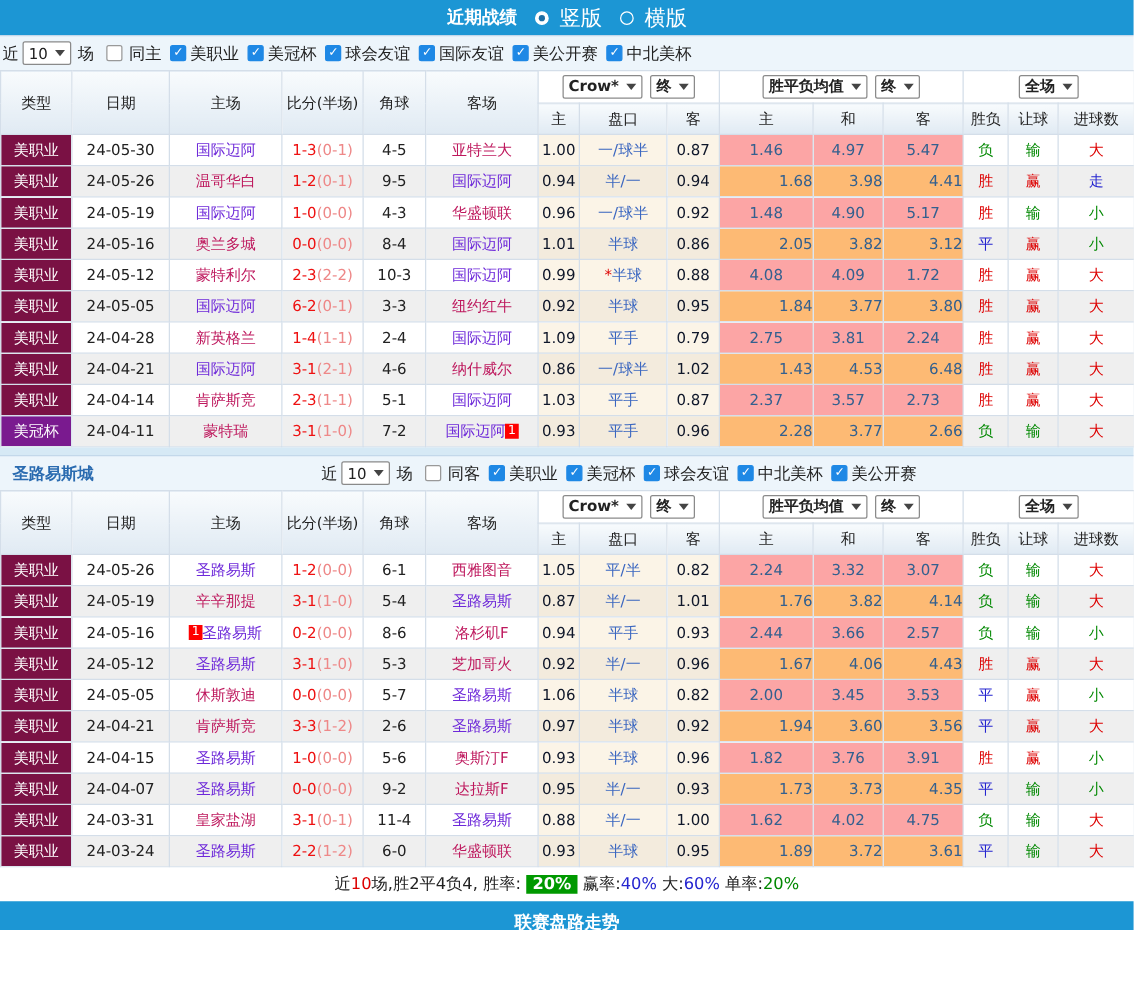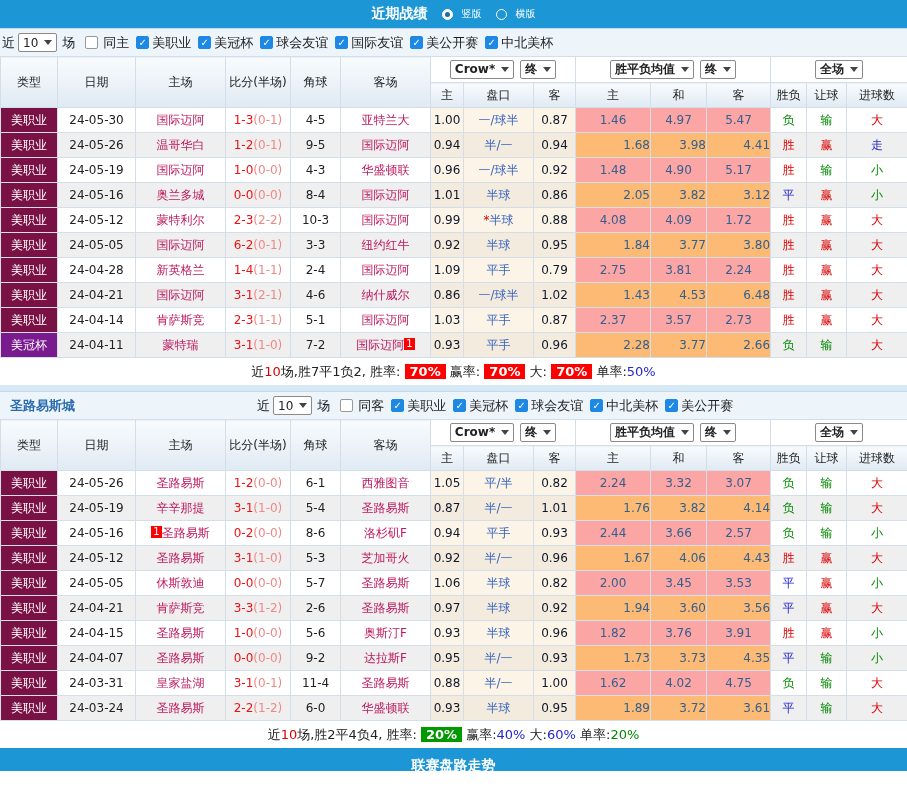--- a/index.html
+++ b/index.html
@@ -8,21 +8,21 @@
     width:907px; height:797px; overflow:hidden; background:#fff;
     font-family:"DejaVu Sans","Liberation Sans",sans-serif;
     font-size:12px; color:#222;
   }
   
   .topbar { height:28px; background:#1C96D4; color:#fff; display:flex; align-items:center; justify-content:center; gap:6px; }
   .tb-title { font-weight:bold; font-size:14px; }
   .radio { width:11px; height:11px; border:1px solid #fff; border-radius:50%; display:inline-block; position:relative; margin-left:8px; }
   .radio.sel { background:#fff; }
   .radio.sel::after { content:""; position:absolute; left:2px; top:2px; width:5px; height:5px; border-radius:50%; background:#1C6EA4; }
-  .radio-label { font-size:10px; margin-left:3px; }
+  .radio-label { font-size:17px; margin-left:3px; }
   .bottombar { height:23px; background:#1C96D4; color:#fff; text-align:center; font-weight:bold; font-size:14px; padding-top:7px; overflow:hidden; line-height:20px; }
   .divider { height:6px; background:#D6E9F5; }
 
   
   .section-bar { display:flex; align-items:center; height:28px; background:#EDF5FB; border-top:1px solid #C3D8EA; }
   .team-name { margin-left:10px; width:245px; color:#2A6BB0; font-weight:bold; font-size:13px; cursor:pointer; }
   .filters { display:inline-flex; align-items:center; gap:3px; font-size:13px; color:#222; }
   .sel-box { display:inline-flex; align-items:center; justify-content:space-between; border:1px solid #8A8A8A; background:#fff; height:19px; padding:0 4px; gap:6px; border-radius:2px; color:#222; font-size:12px; cursor:pointer; }
   .arrow { width:0; height:0; border-left:4px solid transparent; border-right:4px solid transparent; border-top:5px solid #444; }
   .cb { width:13px; height:13px; border:1px solid #999; background:#fff; border-radius:2px; display:inline-flex; align-items:center; justify-content:center; margin-left:7px; font-size:10px; cursor:pointer; }
@@ -37,21 +37,21 @@
   thead th.dd .sel-box { margin:0 3px; }
   tbody td { height:25px; }
   tr.odd td { background:#fff; }
   tr.even td { background:#EFEFEF; }
   tr.odd td.crow { background:#FBF4E7; }
   tr.even td.crow { background:#F3EBDD; }
   tr.odd td.avgc { background:#fca5a5; }
   tr.even td.avgc { background:#fdba74;text-align:right; }
   td.type-mls { background:#7A1144 !important; color:#fff; border-bottom-color:#fff; }
   td.type-ccup { background:#7A1A8F !important; color:#fff; border-bottom-color:#fff; }
-  .t-self { color:#be185d; cursor:pointer; }
+  .t-self { color:#6d28d9; cursor:pointer; }
   .t-other { color:#be185d; cursor:pointer; }
   .score-full { color:#EE1111; }
   .score-half { color:#EE8888; }
   td.crow { color:#0f172a; }
   td.crow.hcap { color:#3A66C0; }
   td.avgc { color:#33608F; }
   .c-red { color:#DD0000; }
   .c-green { color:#008800; }
   .c-blue { color:#2525D0; }
   .badge { color:#fff; padding:0 5px; font-weight:bold; }
@@ -319,21 +319,20 @@
           <td class="crow">0.96</td>
           <td class="avgc">2.28</td>
           <td class="avgc">3.77</td>
           <td class="avgc">2.66</td>
           <td class="c-green">负</td>
           <td class="c-green">输</td>
           <td class="c-red">大</td>
         </tr>
       </tbody>
     </table>
-    <div class="summary"><span>近</span><span class="c-red">10</span><span>场,胜7平1负2, 胜率: </span><span class="badge badge-red">70%</span><span> 赢率: </span><span class="badge badge-red">70%</span><span> 大: </span><span class="badge badge-red">70%</span><span> 单率:</span><span class="c-blue">50%</span></div>
   </div>
 <div class="divider"></div>
 <div class="section">
     <div class="section-bar">
       <span class="team-name">圣路易斯城</span>
       <span class="filters">
         <span class="fl">近</span>
         <span class="sel-box">
           <span>10</span>
           <span class="arrow"></span>

